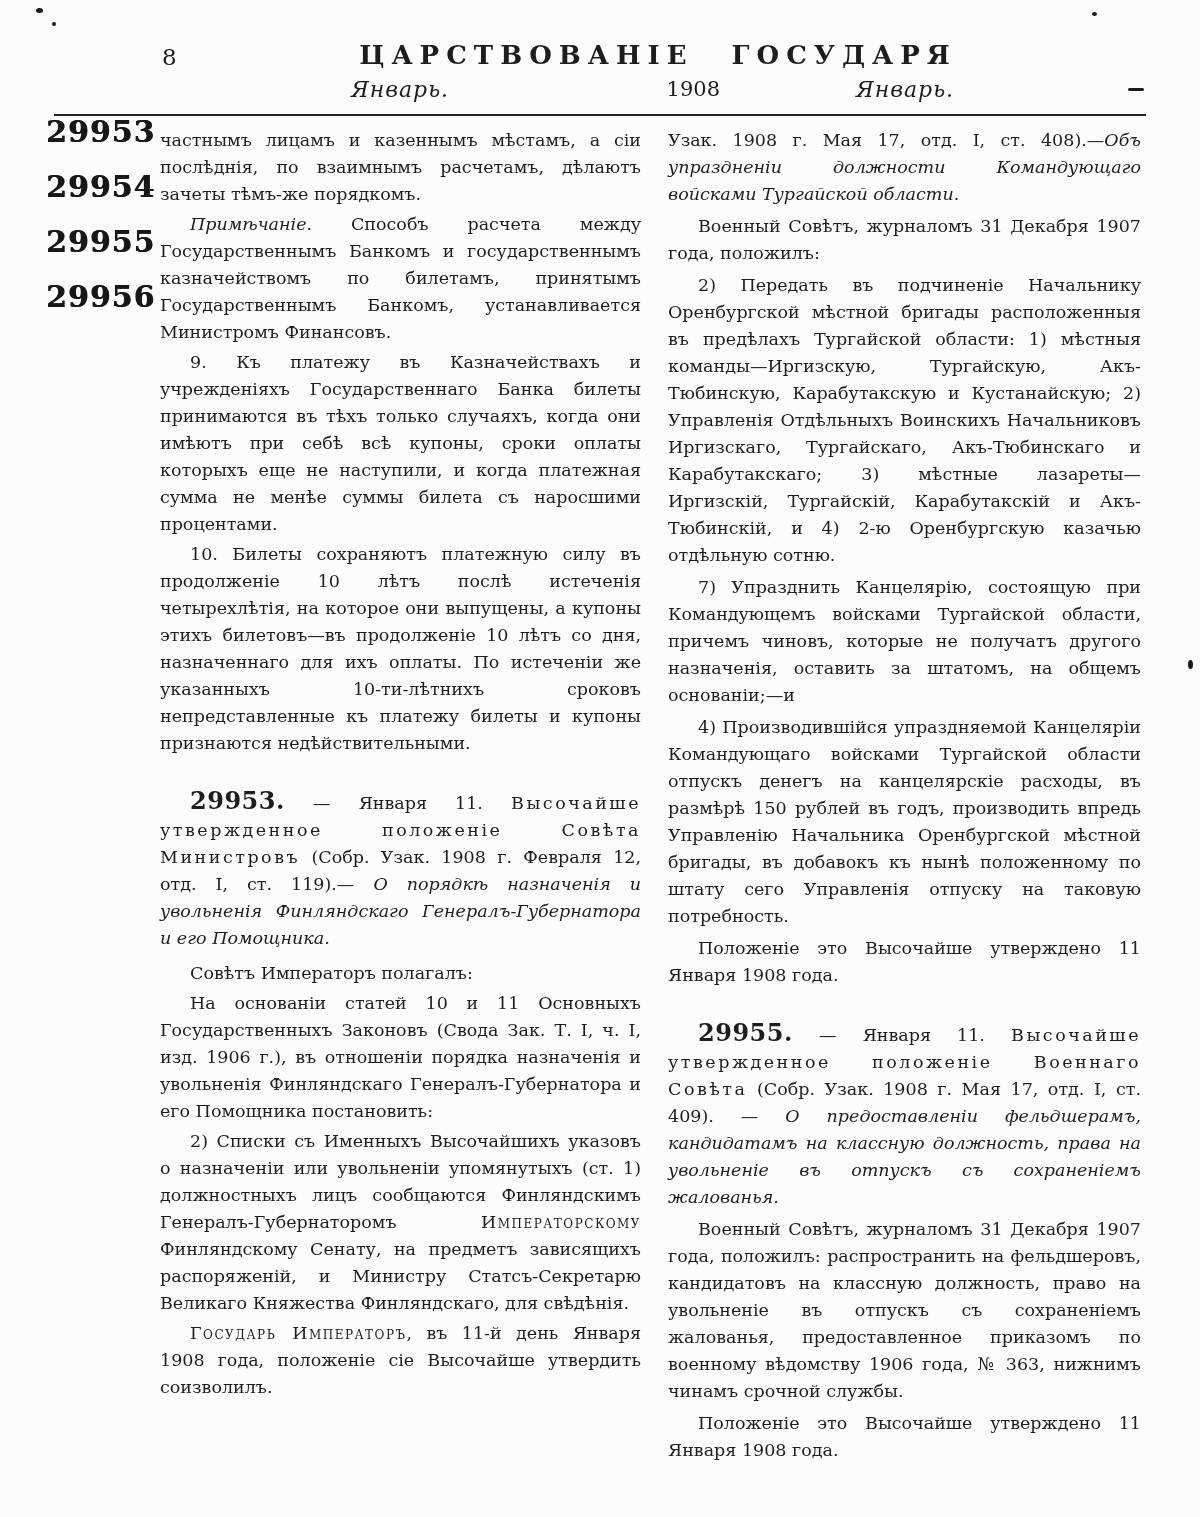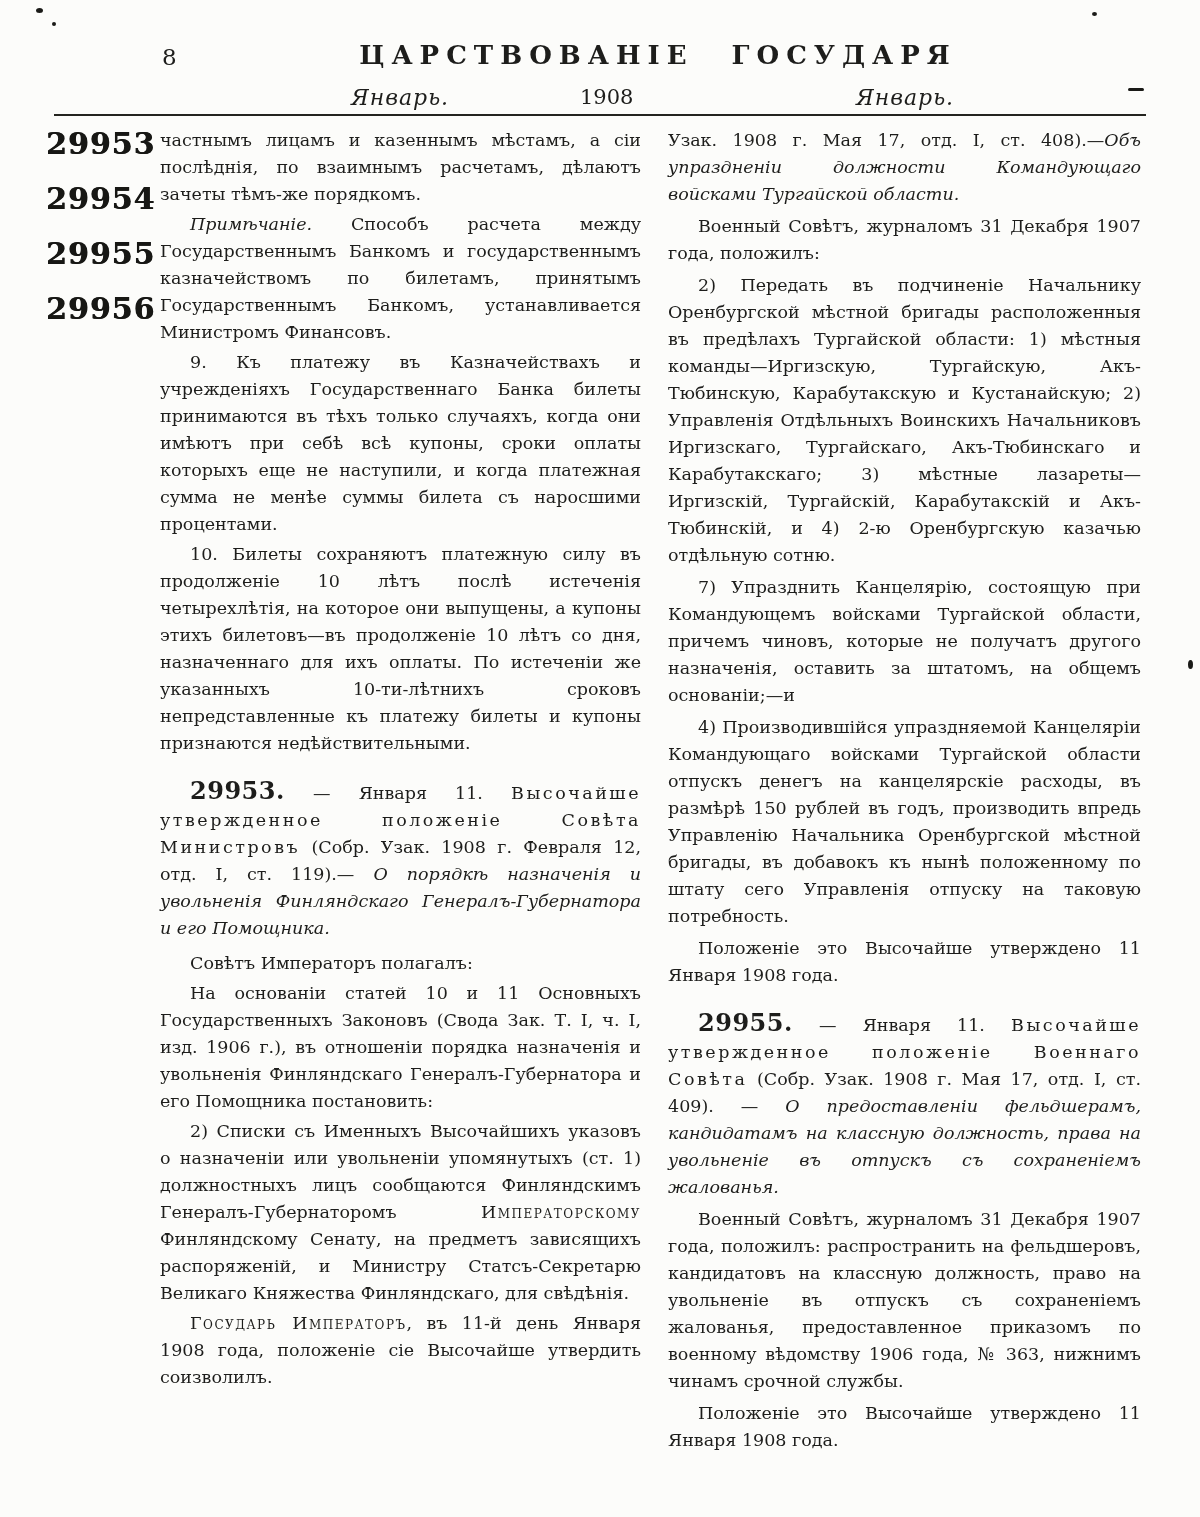--- a/index.html
+++ b/index.html
@@ -13,41 +13,41 @@
     color: #1d1d1b;
     font-family: "DejaVu Serif", serif;
     overflow: hidden;
   }
   .pagenum { position: absolute; left: 162px; top: 44px; font-size: 23px; }
   .doc-title {
     position: absolute; left: 160px; right: 44px; top: 40px;
     text-align: center; font-size: 26px; font-weight: bold;
     letter-spacing: 7px; word-spacing: 22px; white-space: nowrap;
   }
-  .subhead span { position: absolute; top: 85px; display: block; }
+  .subhead span { position: absolute; top: 77px; display: block; }
   .month-left  { left: 330px; width: 140px; text-align: center; font-style: italic; font-size: 22px; letter-spacing: 1px; }
-  .year        { left: 580px; width: 140px; text-align: left; font-size: 21px; }
+  .year        { left: 580px; width: 140px; text-align: right; font-size: 21px; }
   .month-right { left: 835px; width: 140px; text-align: center; font-style: italic; font-size: 22px; letter-spacing: 1px; }
   .rule { position: absolute; left: 54px; right: 54px; top: 114px; border-top: 2px solid #24241f; height: 0; }
 
-  .margin-nums { position: absolute; left: 46px; top: 128px; width: 112px; }
+  .margin-nums { position: absolute; left: 46px; top: 116px; width: 112px; }
   .margin-num {
     font-weight: bold; font-size: 30px; line-height: 32px;
     letter-spacing: 1px; margin-bottom: 23px; color: #171714;
     text-shadow: 0.6px 0 0 currentColor;
   }
 
   .col { position: absolute; top: 127px; font-size: 17.5px; line-height: 27px; text-align: justify; }
   .col-left  { left: 160px; width: 481px; }
   .col-right { left: 668px; width: 473px; }
 
   .para { text-indent: 30px; margin-bottom: 3px; }
   .col-right .para { margin-bottom: 5px; }
   .noindent { text-indent: 0; }
-  .art-head { margin-top: 20px; margin-bottom: 8px; }
+  .art-head { margin-top: 30px; margin-bottom: 8px; }
   .art-num { font-weight: bold; font-size: 24px; letter-spacing: 0.5px; }
   .sp { letter-spacing: 2.5px; }
   .it { font-style: italic; }
   .sc { font-variant: small-caps; letter-spacing: 1.5px; }
 
   .speck { position: absolute; background: #1a1a17; border-radius: 50%; }
   .s1 { left: 36px;   top: 8px;   width: 7px;  height: 5px; }
   .s2 { left: 52px;   top: 22px;  width: 4px;  height: 4px; }
   .s3 { left: 1128px; top: 88px;  width: 16px; height: 3px; border-radius: 2px; }
   .s4 { left: 1188px; top: 660px; width: 5px;  height: 9px; }

